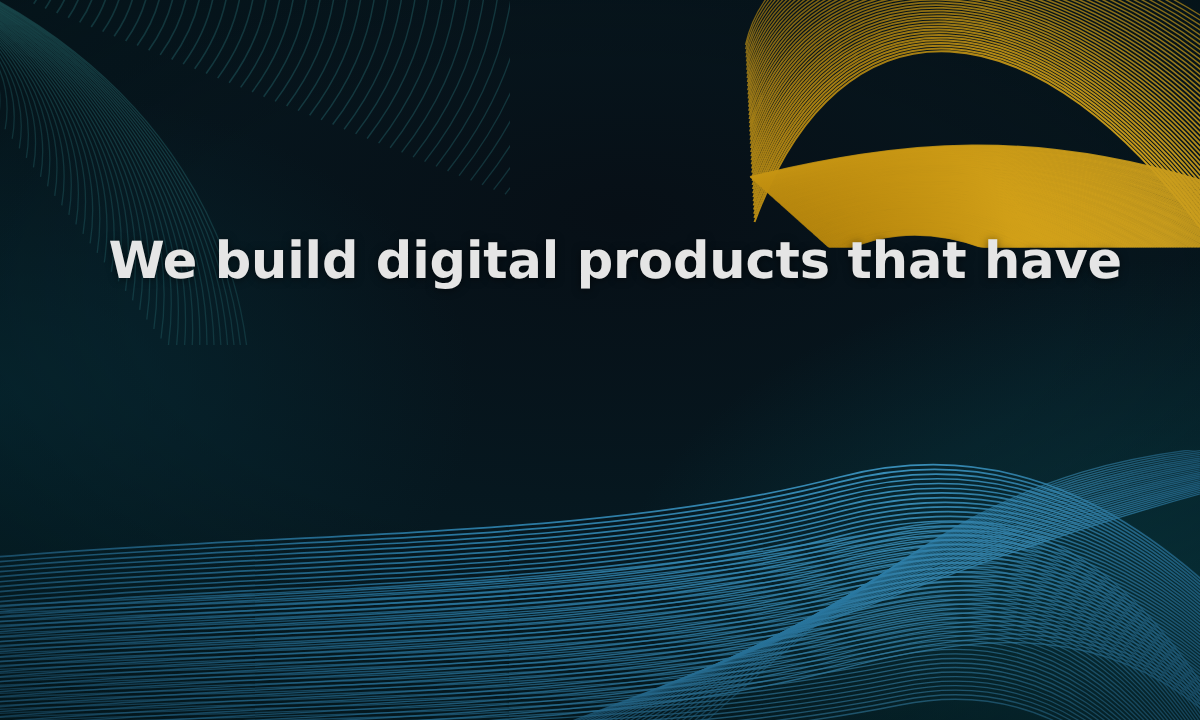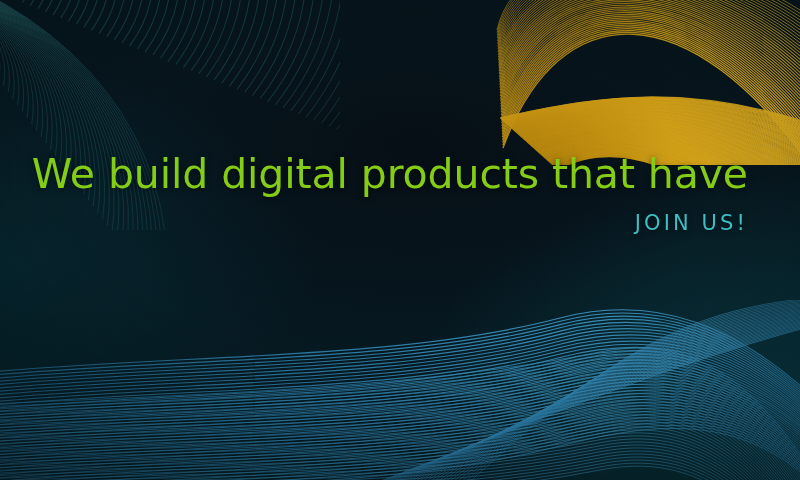--- a/index.html
+++ b/index.html
@@ -49,24 +49,24 @@
   
   .copy {
     position: absolute;
     left: 0;
     top: 152px;
     width: 748px;
     text-align: right;
   }
   .headline {
     margin: 0;
-    color: #84cc16;
-    font-size: 41px;
+    color: #e5e5e5;
+    font-size: 34px;
     line-height: 44px;
-    font-weight: 400;
+    font-weight: 700;
     letter-spacing: -0.1px;
     text-shadow: 0 1px 6px rgba(0,0,0,0.55);
   }
   .headline .ln {
     display: block;
   }
   .cta {
     display: inline-block;
     margin-top: 14px;
     color: #3fbec3;
@@ -531,16 +531,15 @@
         </g>
     </g>
   </svg>
 
   <div class="bg-vignette"></div>
 
   <div class="copy">
     <h1 class="headline">
       <span class="ln">We build digital products that have</span>
     </h1>
-    <a class="cta" href="#">JOIN US!</a>
   </div>
 
 </div>
 
 </body></html>

